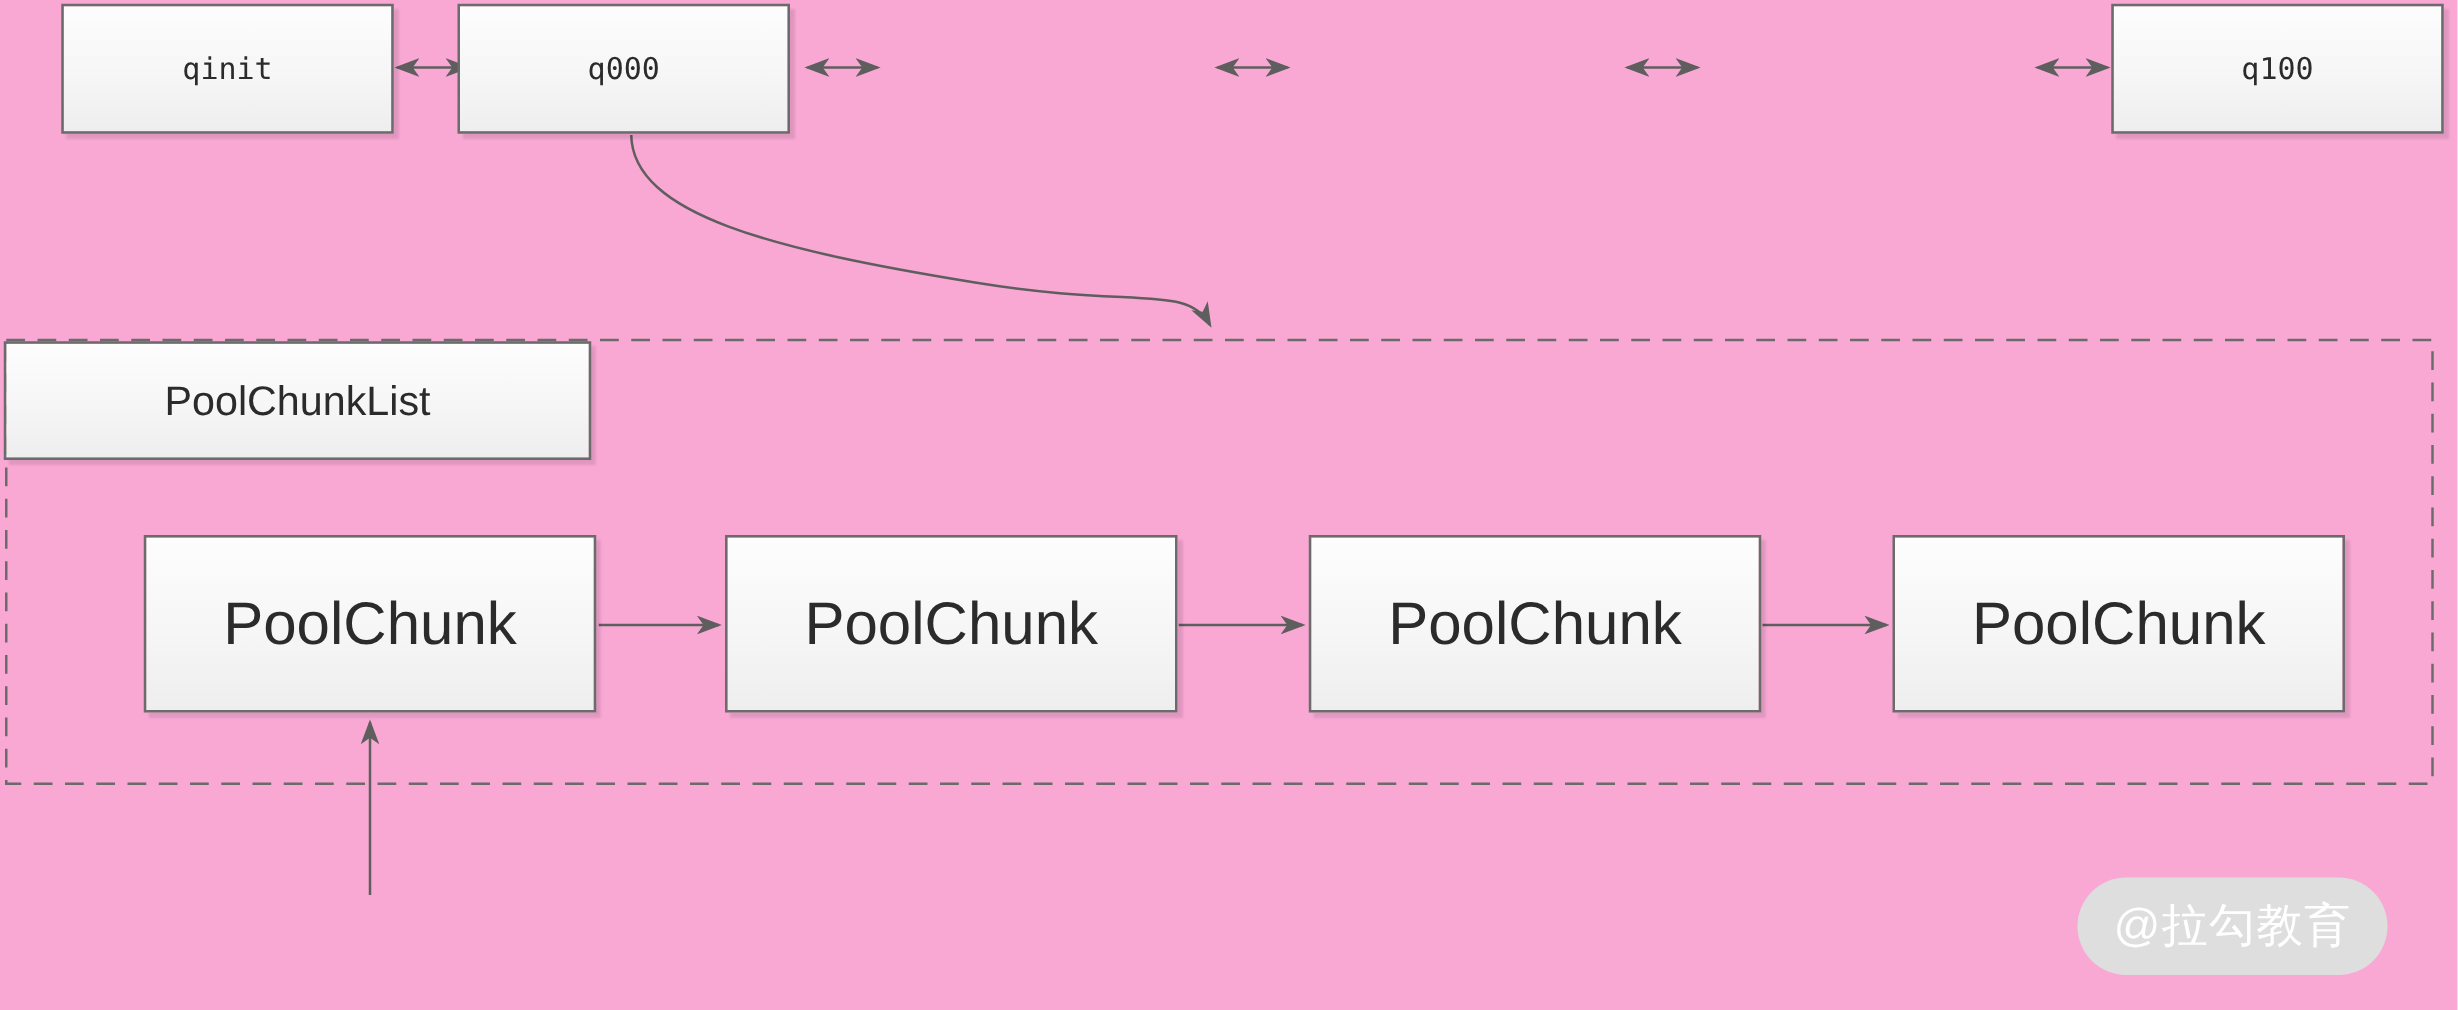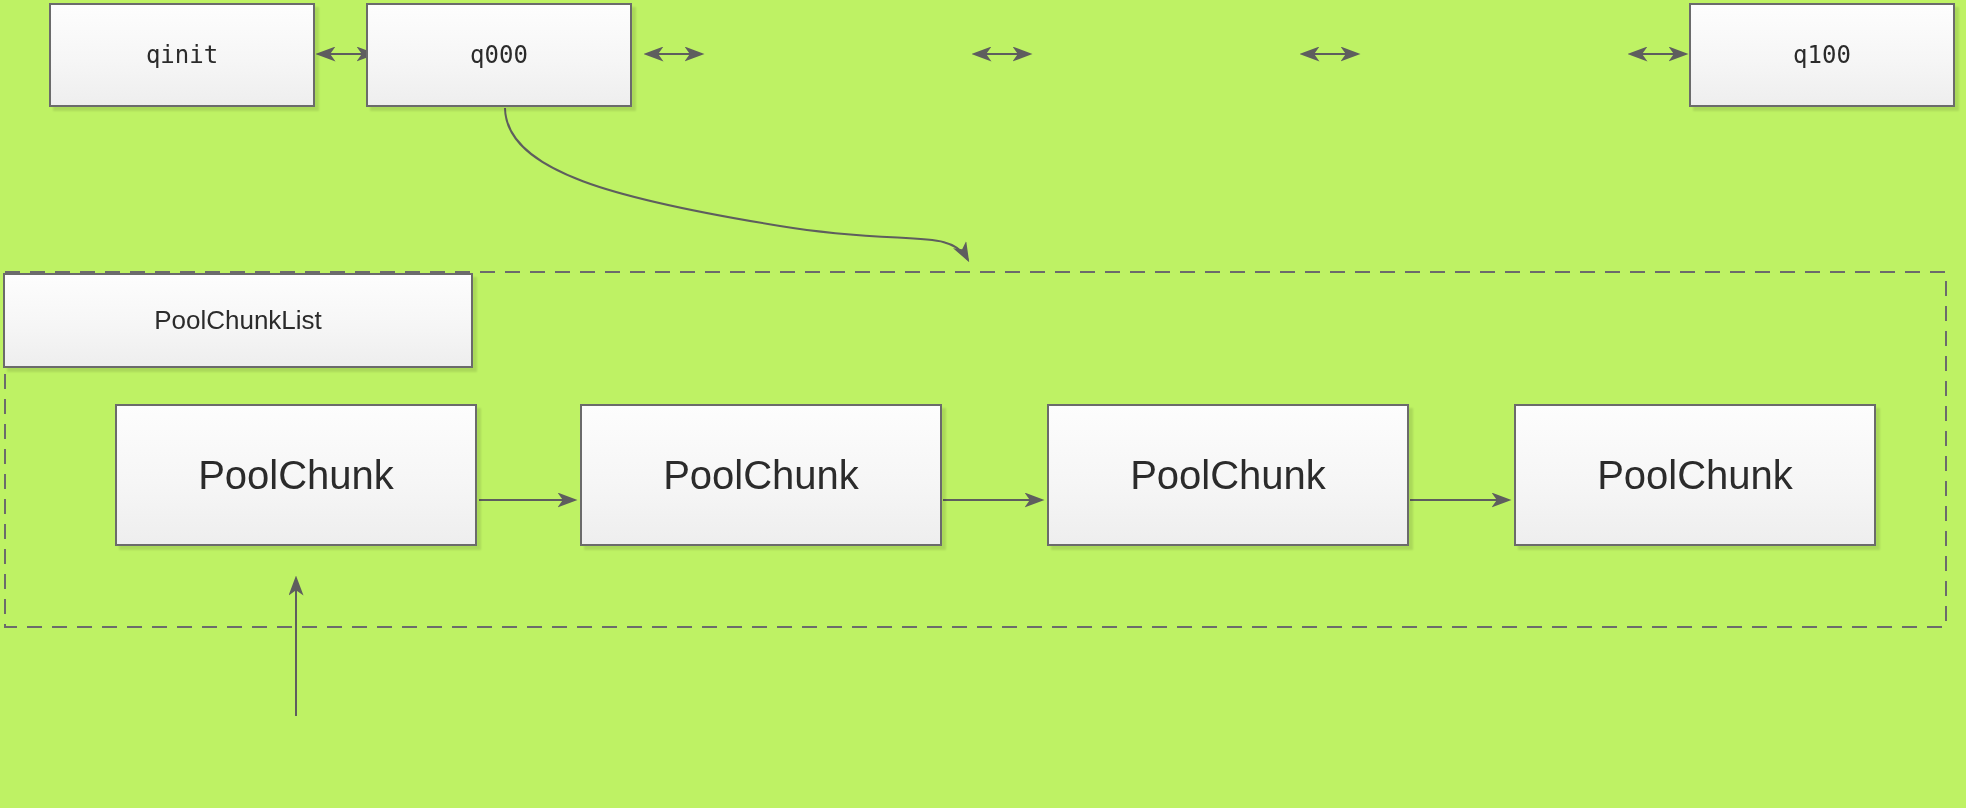--- a/index.html
+++ b/index.html
@@ -4,21 +4,21 @@
 <style>
   html, body {
     margin: 0;
     padding: 0;
     background: #ffffff;
   }
   .canvas {
     position: relative;
     width: 1966px;
     height: 808px;
-    background: #bef264;
+    background: #f9a8d4;
     overflow: hidden;
     font-family: "Liberation Sans", sans-serif;
   }
   .connector-layer {
     position: absolute;
     left: 0;
     top: 0;
     width: 1966px;
     height: 808px;
   }
@@ -38,27 +38,27 @@
     width: 266px;
     height: 104px;
     font-family: "DejaVu Sans Mono", monospace;
     font-size: 24px;
   }
   .list-label-node {
     left: 3px;
     top: 273px;
     width: 470px;
     height: 95px;
-    font-size: 26px;
+    font-size: 33px;
   }
   .chunk-node {
-    top: 404px;
+    top: 428px;
     width: 362px;
     height: 142px;
-    font-size: 40px;
+    font-size: 48px;
   }
   .head-label {
     position: absolute;
     left: 196px;
     top: 733px;
     width: 200px;
     text-align: center;
     font-size: 37px;
     color: #2b2b2b;
   }
@@ -128,14 +128,17 @@
     <span>PoolChunk</span>
   </div>
   <div class="node chunk-node" style="left:1047px">
     <span>PoolChunk</span>
   </div>
   <div class="node chunk-node" style="left:1514px">
     <span>PoolChunk</span>
   </div>
 
 
+  <div class="watermark">
+    <span>@拉勾教育</span>
+  </div>
 
 </div>
 
 </body></html>

